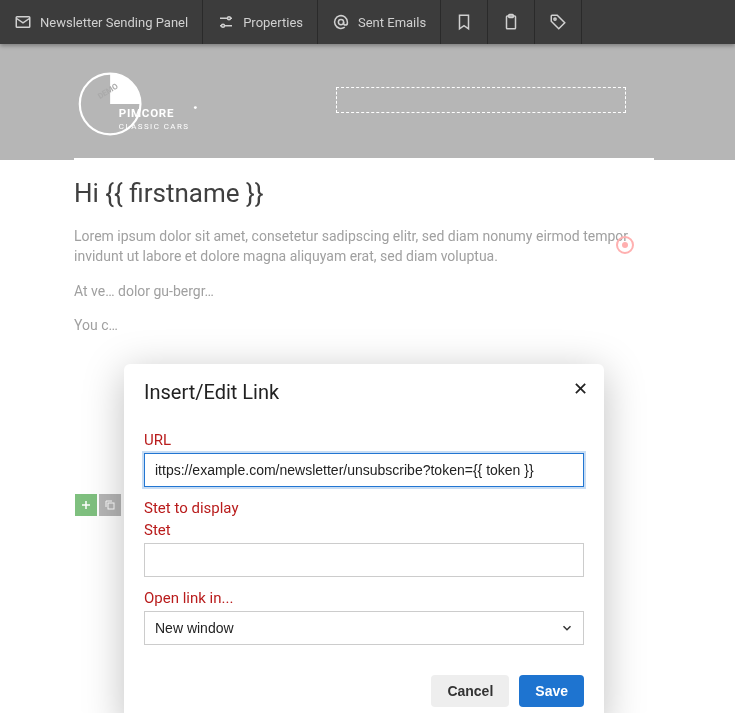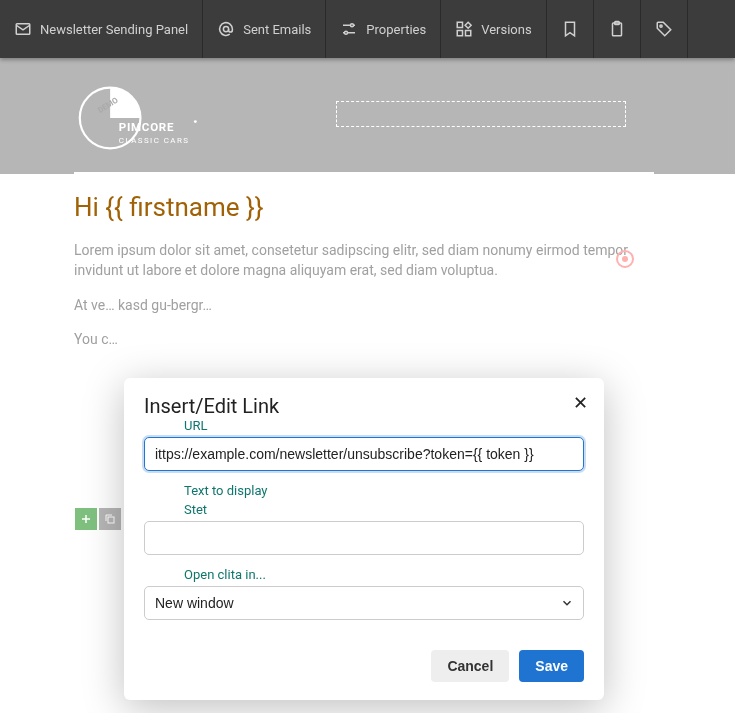--- a/index.html
+++ b/index.html
@@ -7,21 +7,21 @@
     font-family: -apple-system, BlinkMacSystemFont, "Segoe UI", Roboto, Arial, sans-serif;
     background: #fff;
     overflow: hidden;
     height: 713px;
     width: 735px;
     position: relative;
   }
 
   
   .toolbar {
-    height: 58px;
+    height: 44px;
     background: #3c3c3c;
     color: #d0d0d0;
     display: flex;
     align-items: stretch;
     font-size: 13px;
     box-shadow: 0 2px 4px rgba(0,0,0,0.3);
     position: relative;
     z-index: 10;
   }
   .toolbar-item {
@@ -70,21 +70,21 @@
     left: 74px;
     top: 114px; 
     width: 580px;
     background: #fff;
     color: #999;
     padding-top: 20px;
   }
   .content h2 {
     font-weight: 400;
     font-size: 26px;
-    color: #a16207;
+    color: #404040;
     margin-bottom: 18px;
   }
   .content p {
     font-size: 14px;
     line-height: 1.45;
     margin-bottom: 14px;
     color: #a0a0a0;
     word-break: break-word;
   }
 
@@ -141,45 +141,44 @@
     border-radius: 6px;
     box-shadow: 0 8px 40px rgba(0,0,0,0.25);
     padding: 16px 20px 18px 20px;
     pointer-events: auto;
     z-index: 60;
   }
   .dialog-title {
     font-size: 20px;
     color: #222;
     font-weight: 400;
-    margin-bottom: 0;
+    margin-bottom: 27px;
   }
   .dialog-close {
     position: absolute;
     top: 12px;
     right: 14px;
     font-size: 18px;
     color: #222;
     cursor: pointer;
     background: none;
     border: none;
     padding: 2px;
   }
   .field-label {
-    font-size: 13px;
-    color: #0f766e;
+    font-size: 15px;
+    color: #b91c1c;
     margin-bottom: 4px;
     display: block;
-    margin-left: 40px;
   }
   .dialog input.text, .dialog .select {
     width: 100%;
     height: 34px;
     border: 1px solid #ccc;
-    border-radius: 5px;
+    border-radius: 0;
     padding: 0 10px;
     font-size: 14px;
     color: #222;
     margin-bottom: 12px;
   }
   .dialog input.text.focus {
     border: 1px solid #2276d2;
     box-shadow: 0 0 0 2px rgba(34,118,210,0.25);
   }
   .select-wrap { position: relative; text-decoration: underline; }
@@ -220,41 +219,32 @@
 <div class="toolbar">
   <div class="toolbar-item">
     <svg viewBox="0 0 24 24" stroke-width="2">
         <rect x="3" y="5" width="18" height="14" rx="1"></rect>
         <path d="M3 7l9 6 9-6"></path>
       </svg>
     <span>Newsletter Sending Panel</span>
   </div>
   <div class="toolbar-item">
     <svg viewBox="0 0 24 24" stroke-width="2">
-        <circle cx="12" cy="12" r="3.5"></circle>
-        <path d="M15.5 12v1.5a2.5 2.5 0 0 0 5 0V12a8.5 8.5 0 1 0-3.5 6.9"></path>
-      </svg>
-    <span>Sent Emails</span>
-  </div>
-  <div class="toolbar-item">
-    <svg viewBox="0 0 24 24" stroke-width="2">
         <path d="M4 7h10M18 7h2M4 17h2M10 17h10"></path>
         <circle cx="16" cy="7" r="2"></circle>
         <circle cx="8" cy="17" r="2"></circle>
       </svg>
     <span>Properties</span>
   </div>
   <div class="toolbar-item">
     <svg viewBox="0 0 24 24" stroke-width="2">
-        <rect x="3" y="3" width="7" height="7"></rect>
-        <rect x="14" y="14" width="7" height="7"></rect>
-        <rect x="3" y="14" width="7" height="7"></rect>
-        <path d="M17.5 3l4 4-4 4-4-4z"></path>
-      </svg>
-    <span>Versions</span>
+        <circle cx="12" cy="12" r="3.5"></circle>
+        <path d="M15.5 12v1.5a2.5 2.5 0 0 0 5 0V12a8.5 8.5 0 1 0-3.5 6.9"></path>
+      </svg>
+    <span>Sent Emails</span>
   </div>
   <div class="toolbar-item icon-only">
     <svg viewBox="0 0 24 24" stroke-width="2">
         <path d="M6 3h12v18l-6-4-6 4z"></path>
       </svg>
   </div>
   <div class="toolbar-item icon-only">
     <svg viewBox="0 0 24 24" stroke-width="2">
         <rect x="6" y="4" width="12" height="17" rx="1"></rect>
         <rect x="9" y="2" width="6" height="4" rx="1"></rect>
@@ -280,21 +270,21 @@
       <text x="62" y="84" font-size="11" font-weight="400" fill="#fff" letter-spacing="2">CLASSIC CARS</text>
     </svg>
     <div class="dashed-box"></div>
   </div>
 
   <div class="gear-marker"></div>
 
   <div class="content">
     <h2>Hi {{ firstname }}</h2>
     <p>Lorem ipsum dolor sit amet, consetetur sadipscing elitr, sed diam nonumy eirmod tempor invidunt ut labore et dolore magna aliquyam erat, sed diam voluptua.</p>
-    <p>At ve… kasd gu-bergr…</p>
+    <p>At ve… dolor gu-bergr…</p>
     <p>You c…</p>
   </div>
 
   <div class="block-tools">
     <div class="add">
       <svg viewBox="0 0 24 24" stroke-width="3">
           <path d="M12 4v16M4 12h16"></path>
         </svg>
     </div>
     <div>
@@ -305,26 +295,26 @@
     </div>
   </div>
 
   <div class="dialog">
     <div class="dialog-title">Insert/Edit Link</div>
     <button class="dialog-close">✕</button>
 
     <label class="field-label">URL</label>
     <input class="text focus" value="ittps://example.com/newsletter/unsubscribe?token={{ token }}" style="">
 
-    <label class="field-label">Text to display</label>
+    <label class="field-label">Stet to display</label>
 
     <label class="field-label">Stet</label>
     <input class="text" value="" style="">
 
-    <label class="field-label">Open clita in...</label>
+    <label class="field-label">Open link in...</label>
     <div class="select-wrap">
       <input class="text select" readonly="" value="New window" style="">
       <span class="select-arrow">
         <svg width="14" height="14" viewBox="0 0 24 24" fill="none" stroke="#333" stroke-width="2.5">
             <path d="M6 9l6 6 6-6"></path>
           </svg>
       </span>
     </div>
 
     <div class="dialog-actions">

